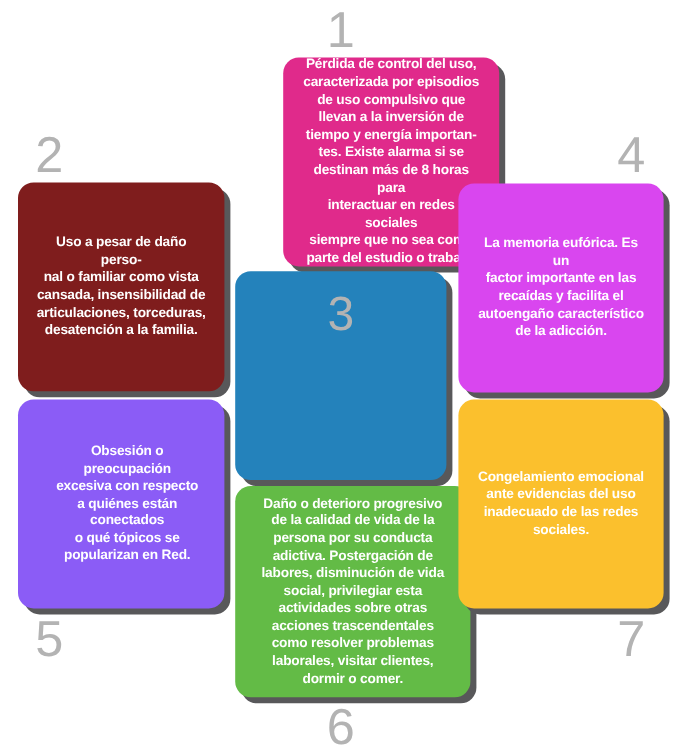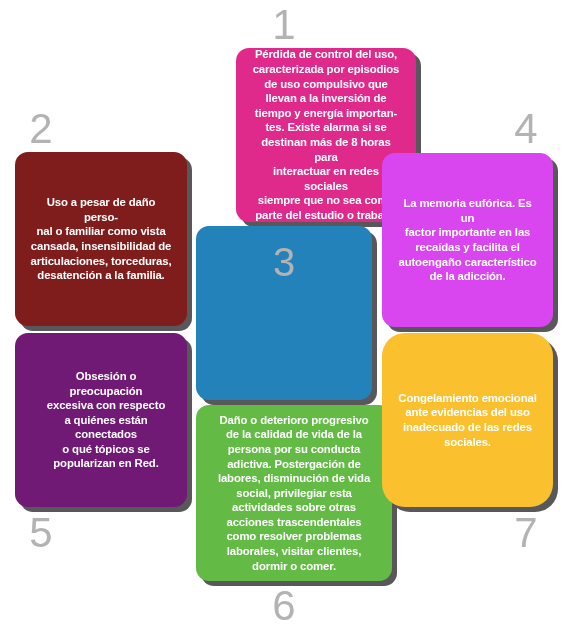--- a/index.html
+++ b/index.html
@@ -71,21 +71,21 @@
   }
 
   
   #card-1 { left: 196px; top: 48px;  width: 180px; height: 174px; margin-left: 40px; }
   #card-2 { left: 15px;  top: 152px; width: 172px; height: 174px; }
   #card-3 { left: 196px; top: 226px; width: 176px; height: 174px;
             justify-content: flex-start; padding-top: 16px; }
   #card-4 { left: 382px; top: 153px; width: 171px; height: 174px; }
   #card-5 { left: 15px;  top: 333px; width: 172px; height: 174px; }
   #card-6 { left: 196px; top: 405px; width: 196px; height: 176px; }
-  #card-7 { left: 382px; top: 333px; width: 171px; height: 174px; border-radius: 23px; }
+  #card-7 { left: 382px; top: 333px; width: 171px; height: 174px; }
 
   
   #num-1 { left: 263px; top: 4px;   width: 42px; }
   #num-2 { left: 20px;  top: 108px; width: 42px; }
   #num-4 { left: 505px; top: 108px; width: 42px; }
   #num-5 { left: 20px;  top: 512px; width: 42px; }
   #num-6 { left: 263px; top: 585px; width: 42px; }
   #num-7 { left: 505px; top: 512px; width: 42px; }
 </style>
 </head>
@@ -131,21 +131,21 @@
   </div>
 
   <div class="card" id="card-4" style="background-color: #d946ef; box-shadow: rgb(88, 88, 90) 5px 5px 0px 0px;">
     <p class="card-text" style="color: rgb(255, 255, 255);">La memoria eufórica. Es un
 factor importante en las
 recaídas y facilita el
 autoengaño característico
 de la adicción.</p>
   </div>
 
-  <div class="card" id="card-5" style="background-color: #701a75; box-shadow: rgb(88, 88, 90) 5px 5px 0px 0px; padding-left: 24px;">
+  <div class="card" id="card-5" style="background-color: #8b5cf6; box-shadow: rgb(88, 88, 90) 5px 5px 0px 0px; padding-left: 24px;">
     <p class="card-text" style="color: rgb(255, 255, 255);">Obsesión o preocupación
 excesiva con respecto
 a quiénes están conectados
 o qué tópicos se
 popularizan en Red.</p>
   </div>
 
   <div class="card" id="card-6" style="background-color: rgb(99, 187, 70); box-shadow: rgb(88, 88, 90) 5px 5px 0px 0px;">
     <p class="card-text" style="color: rgb(255, 255, 255);">Daño o deterioro progresivo
 de la calidad de vida de la

